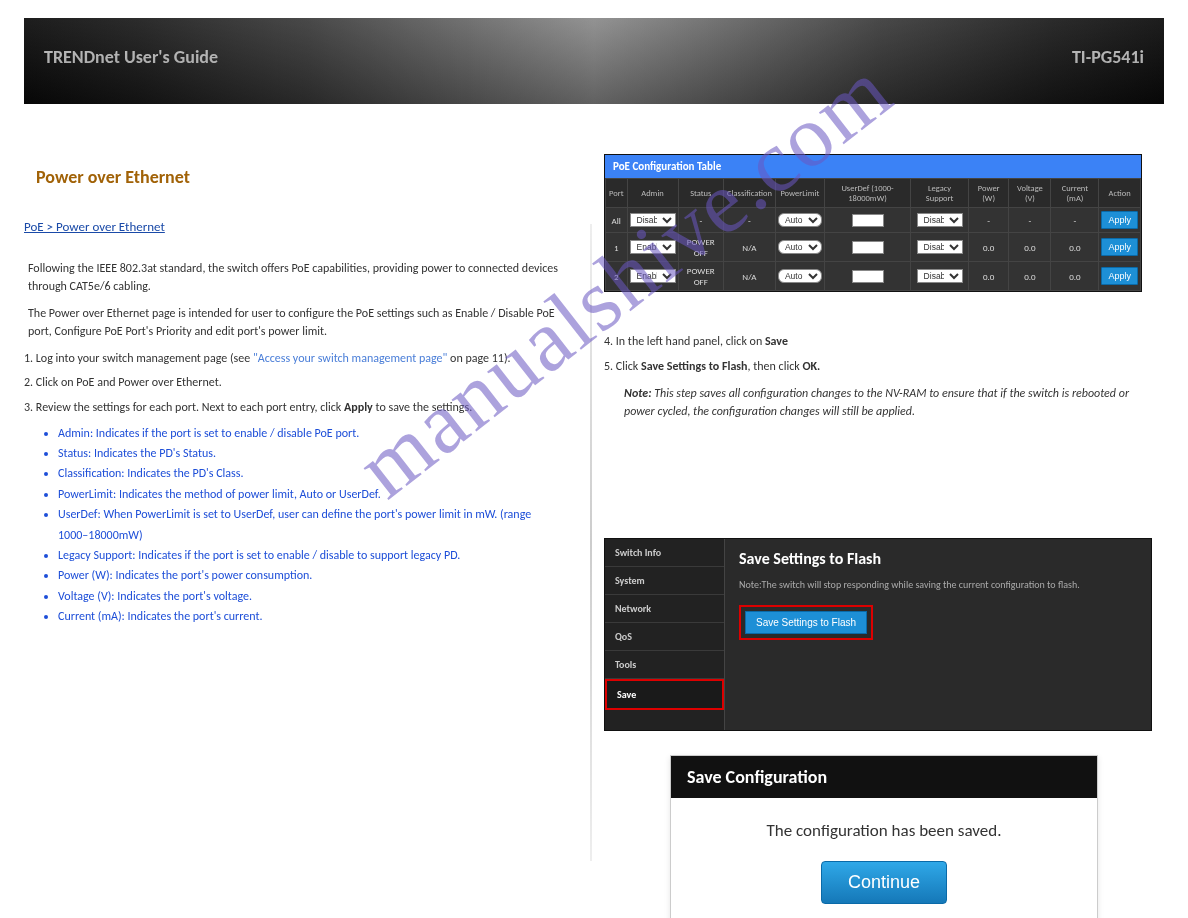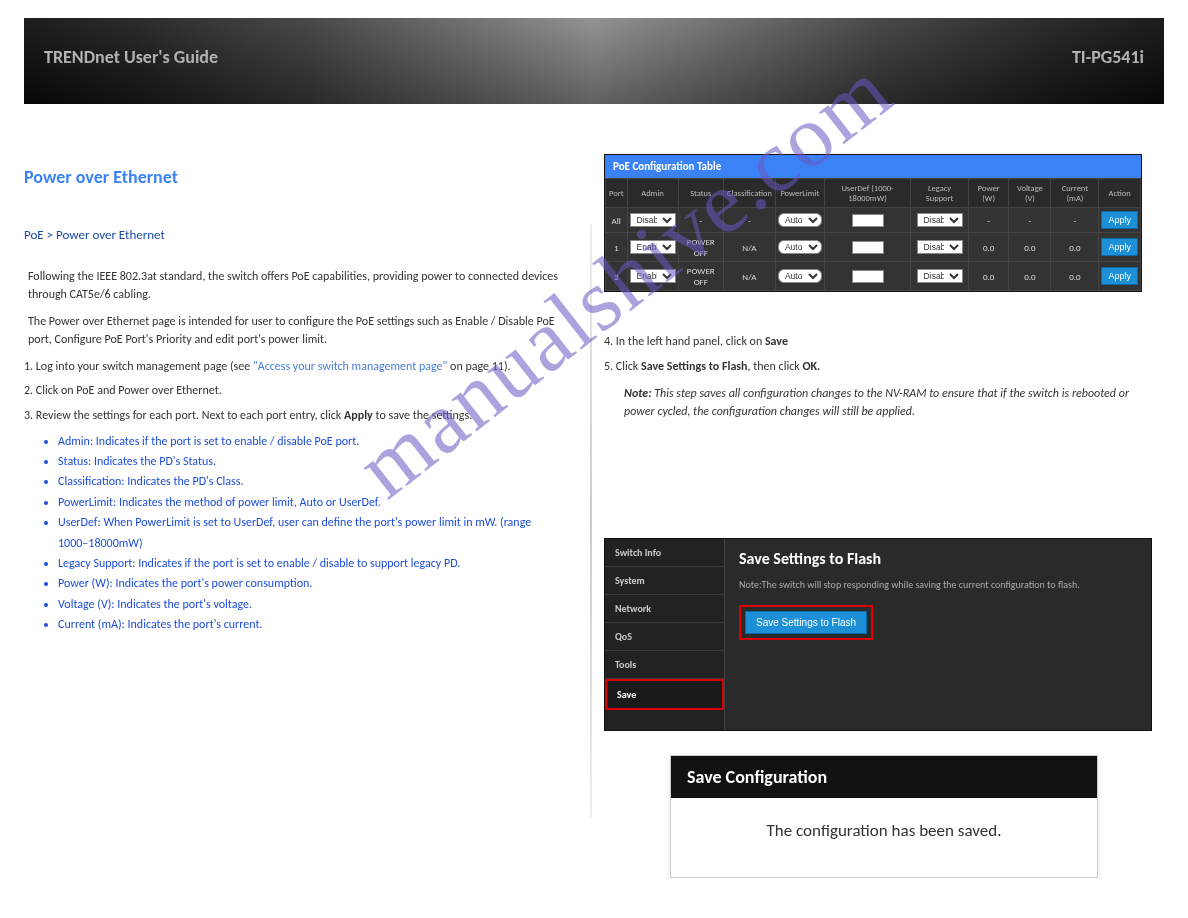--- a/index.html
+++ b/index.html
@@ -6,23 +6,23 @@
   body { font-family: Calibri, Arial, sans-serif; background: #fff; width: 1188px; margin: 0 auto; color: #333; }
   .page { width: 1188px; position: relative; }
   .top-banner { height: 86px; background: linear-gradient(90deg, #0a0a0a 0%, #1a1a1a 10%, #3a3a3a 25%, #6a6a6a 40%, #8a8a8a 50%, #6a6a6a 60%, #3a3a3a 75%, #1a1a1a 90%, #0a0a0a 100%); margin: 18px 24px 0 24px; position: relative; }
   .top-banner::after { content:""; position:absolute; inset:0; background: linear-gradient(180deg, rgba(255,255,255,0.08), rgba(0,0,0,0.3)); }
   .banner-left { position: absolute; top: 28px; left: 20px; color: #ccc; font-size: 18px; font-weight: bold; }
   .banner-right { position: absolute; top: 28px; right: 20px; color: #ccc; font-size: 18px; font-weight: bold; }
   .content { display: flex; gap: 40px; padding: 30px 24px 0 24px; position: relative; }
   .col-left { width: 540px; font-size: 13px; line-height: 1.5; position: relative; }
   .col-right { width: 560px; position: relative; }
   .divider { position: absolute; left: 590px; top: 120px; bottom: 60px; width: 2px; background: linear-gradient(180deg, #eee, #ccc, #eee); }
-  .section-title { font-size: 18px; font-weight: bold; margin: 30px 0 6px 0; color: #3b82f6; }
+  .section-title { font-size: 18px; font-weight: bold; margin: 30px 0 6px 12px; color: #a16207; }
   .subsection { font-size: 13px; font-style: italic; color: #000; margin-bottom: 4px; }
-  .nav-path { color: #1a4aa8; font-size: 13px; margin: 28px 0 14px 0; display: inline-block; }
+  .nav-path { color: #1a4aa8; text-decoration: underline; font-size: 13px; margin: 20px 0 14px 0; display: inline-block; }
   .para { font-size: 12px; color: #333; margin: 8px 4px; line-height: 1.55; }
   .step { font-size: 12px; color: #333; margin: 6px 0; line-height: 1.55; padding-left: 16px; text-indent: -16px; }
   .bold { font-weight: bold; }
   .watermark { position: absolute; top: 210px; left: 300px; font-size: 88px; color: #6a57c2; opacity: 0.55; transform: rotate(-38deg); pointer-events: none; font-weight: 400; letter-spacing: 2px; z-index: 5; font-family: Georgia, serif; }
 
   
   .poe-table { background: #2a2a2a; border: 1px solid #111; font-size: 9px; color: #ddd; width: 538px; margin-top: 20px; }
   .poe-title { background: #3b82f6; color: #fff; font-weight: bold; font-size: 11px; padding: 5px 8px; }
   .poe-table table { border-collapse: collapse; width: 100%; }
   .poe-table th { background: #2a2a2a; color: #bbb; font-weight: normal; padding: 4px 3px; border: 1px solid #444; text-align: center; font-size: 8.5px; line-height: 1.2; }
@@ -184,18 +184,19 @@
           <div class="save-btn-wrap">
             <button class="save-btn">Save Settings to Flash</button>
           </div>
         </div>
       </div>
 
       <div class="save-dialog">
         <div class="save-dialog-header">Save Configuration</div>
         <div class="save-dialog-body">
           <div class="save-dialog-msg">The configuration has been saved.</div>
+          <button class="continue-btn">Continue</button>
         </div>
       </div>
     </div>
   </div>
 
 </div>
 
 </body></html>

